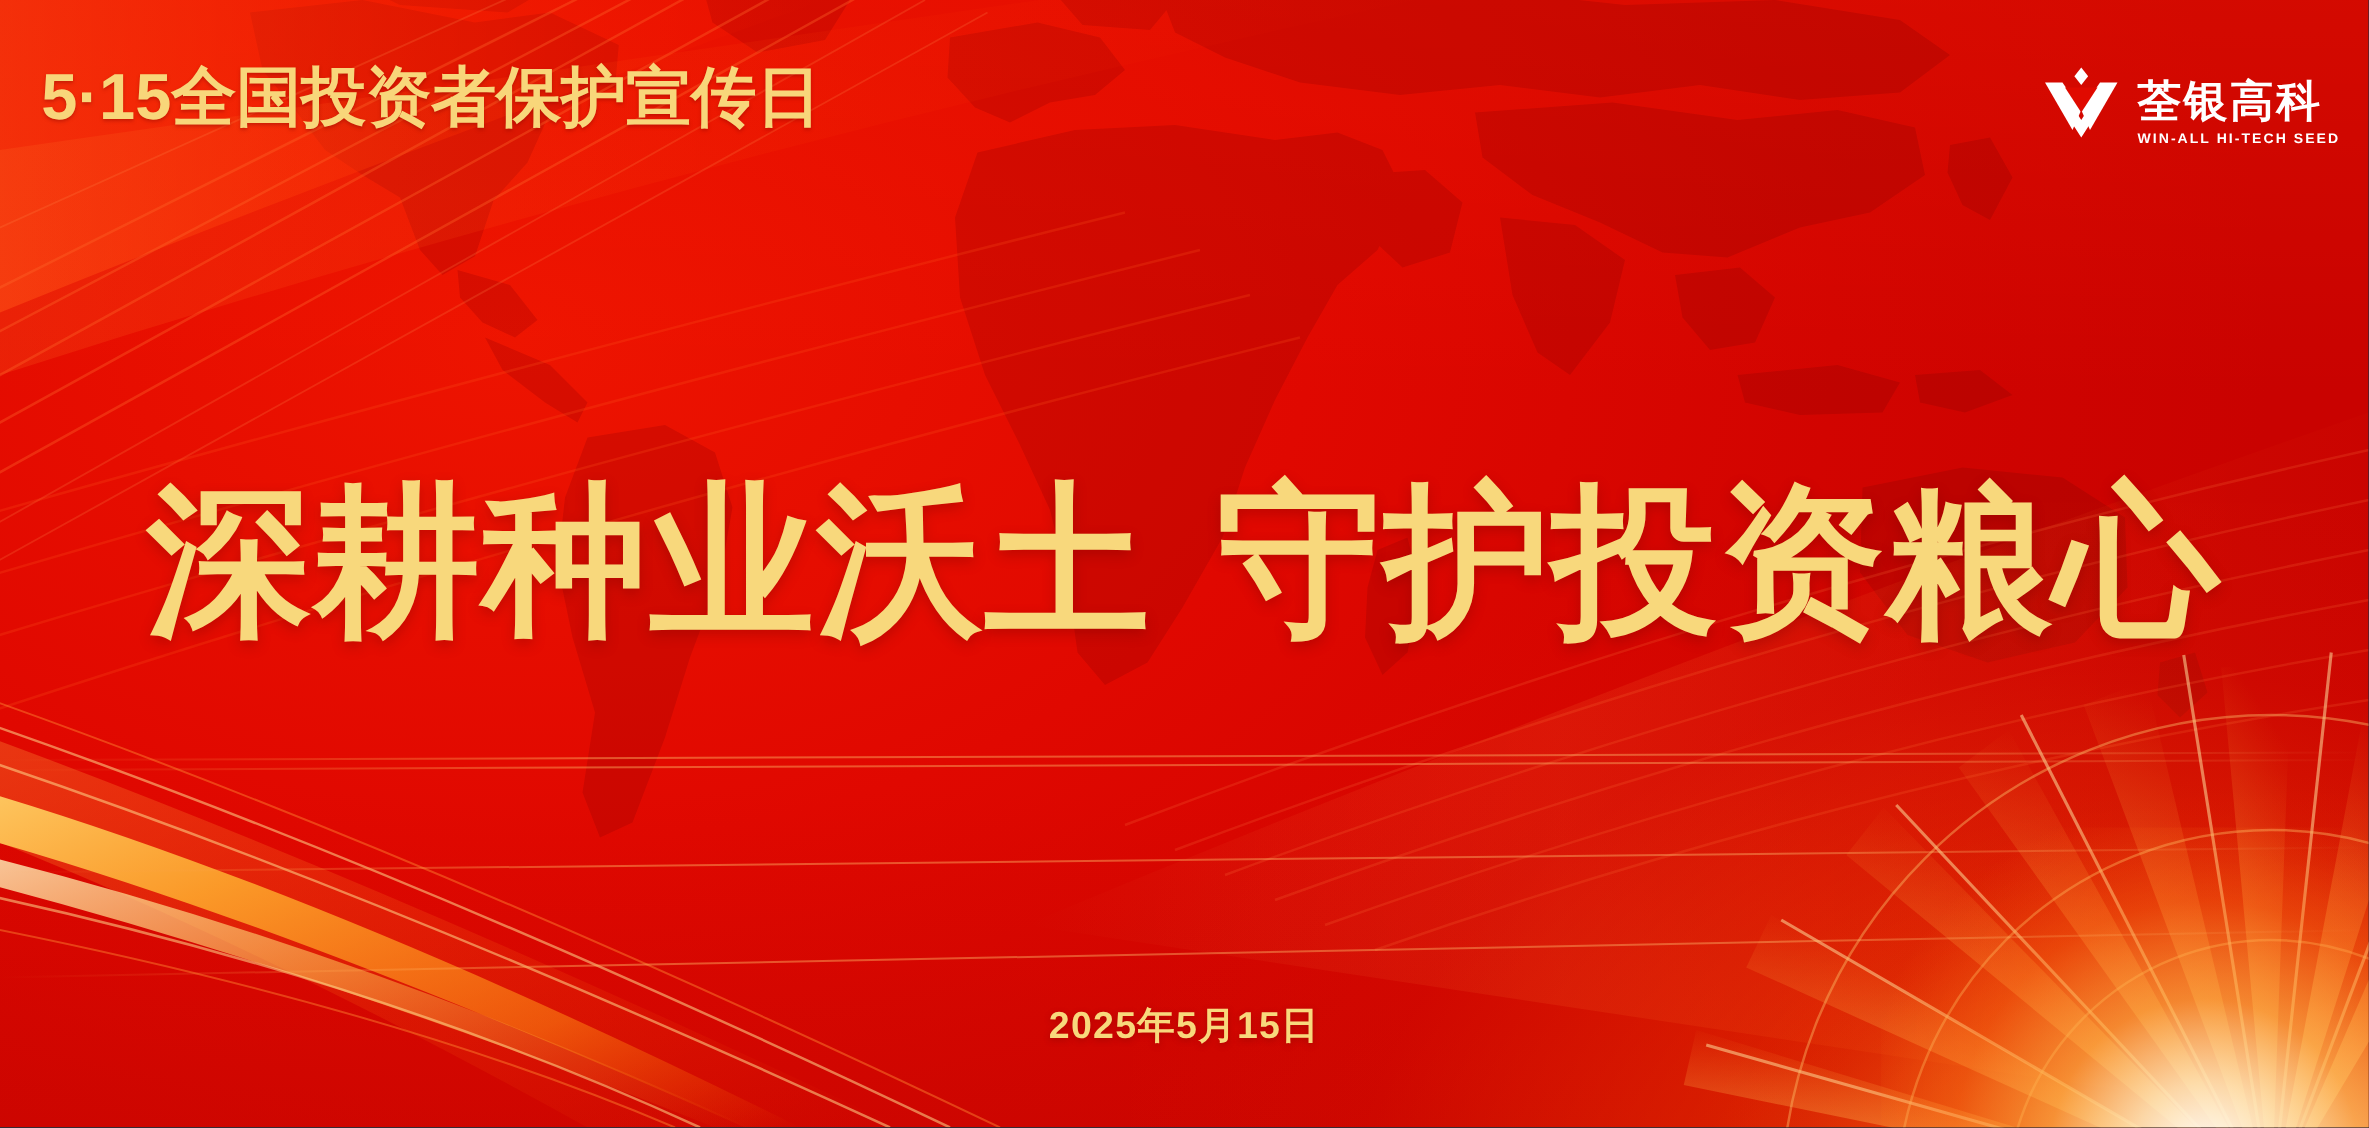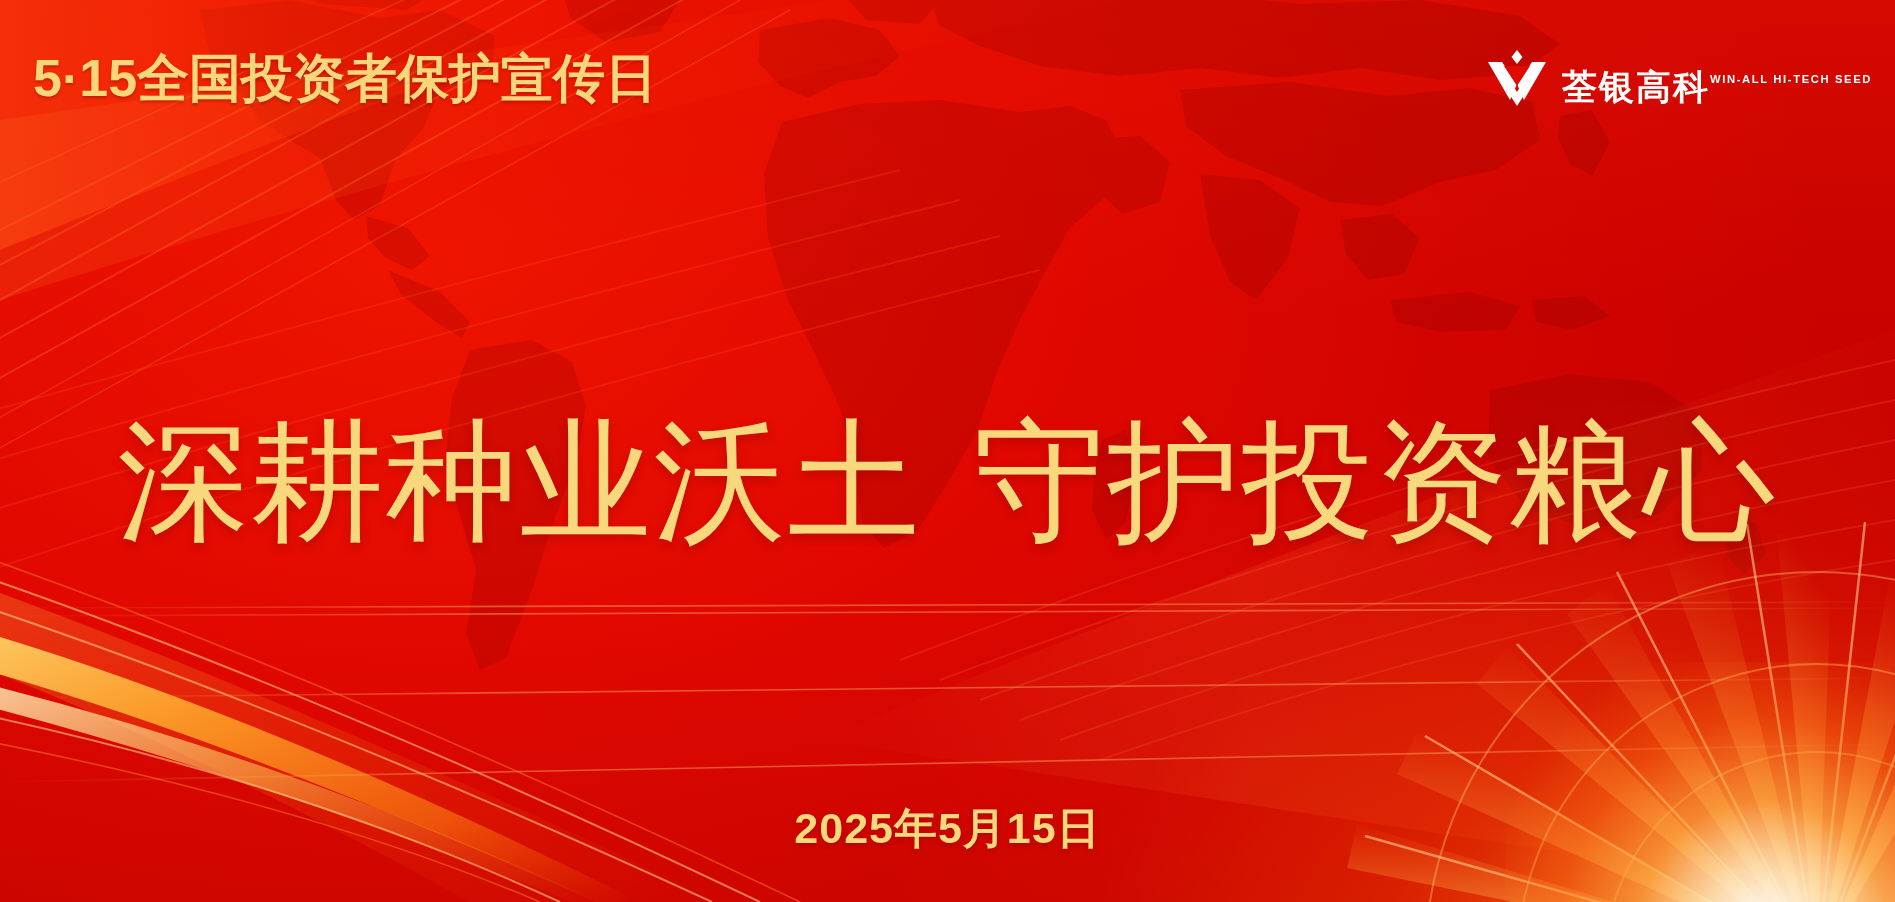--- a/index.html
+++ b/index.html
@@ -129,21 +129,21 @@
   .logo {
     position: absolute;
     right: 26px;
     top: 48px;
     display: flex;
     align-items: center;
     gap: 14px;
   }
   .logo-mark { width: 62px; height: 62px; flex: 0 0 auto; }
   .logo-mark svg { width: 100%; height: 100%; display: block; }
-  .logo-text { display: flex; flex-direction: row; justify-content: flex-end; margin-top: 16px; }
+  .logo-text { display: flex; flex-direction: column; justify-content: flex-end; margin-top: 16px; }
   .logo-cn {
     font-size: 35px;
     font-weight: 700;
     color: #ffffff;
     letter-spacing: 2px;
     line-height: 1.05;
     white-space: nowrap;
   }
   .logo-en {
     font-size: 11px;
@@ -155,40 +155,40 @@
     white-space: nowrap;
     transform: scaleX(1.02);
     transform-origin: left center;
   }
 
   
   .headline {
     position: absolute;
     left: 0;
     right: 0;
-    top: 416px;
+    top: 383px;
     text-align: center;
     font-size: 132px;
-    font-weight: 400;
+    font-weight: 700;
     line-height: 1;
     color: #f8d87c;
     letter-spacing: 2px;
     white-space: nowrap;
     text-shadow: 0 4px 10px rgba(110,0,0,0.30);
   }
   .headline .gap { display: inline-block; width: 52px; }
 
   
   .date {
     position: absolute;
     left: 0;
     right: 0;
     top: 800px;
     text-align: center;
-    font-size: 43px;
+    font-size: 30px;
     font-weight: 700;
     color: #f8d87c;
     letter-spacing: 1px;
     white-space: nowrap;
     text-shadow: 0 2px 5px rgba(110,0,0,0.35);
   }
 </style>
 </head>
 <body>
 

